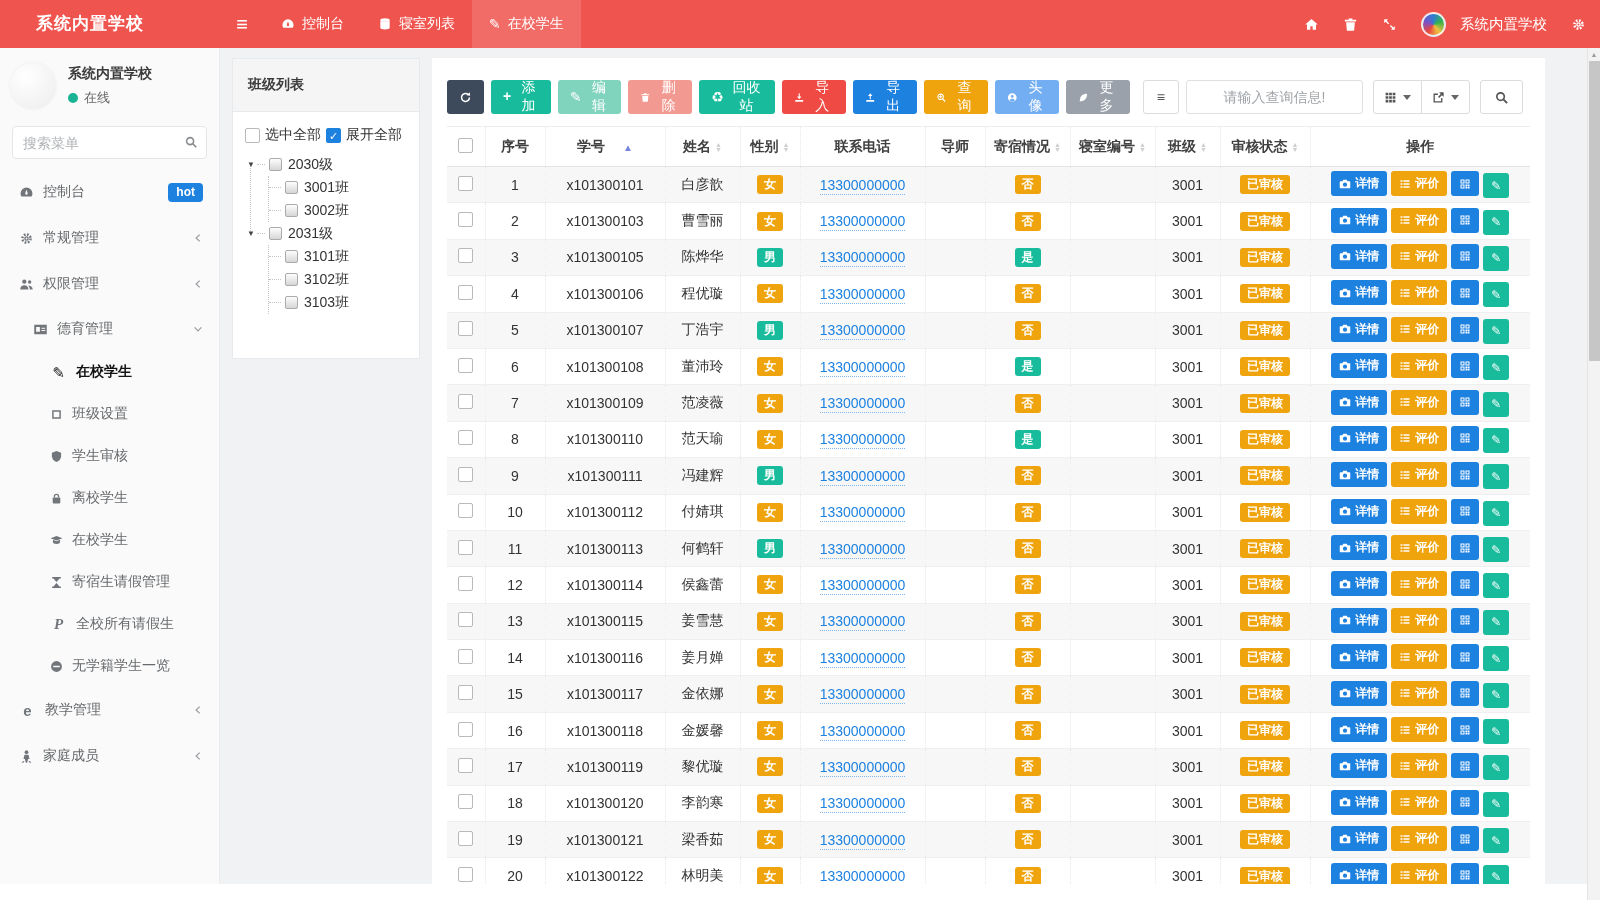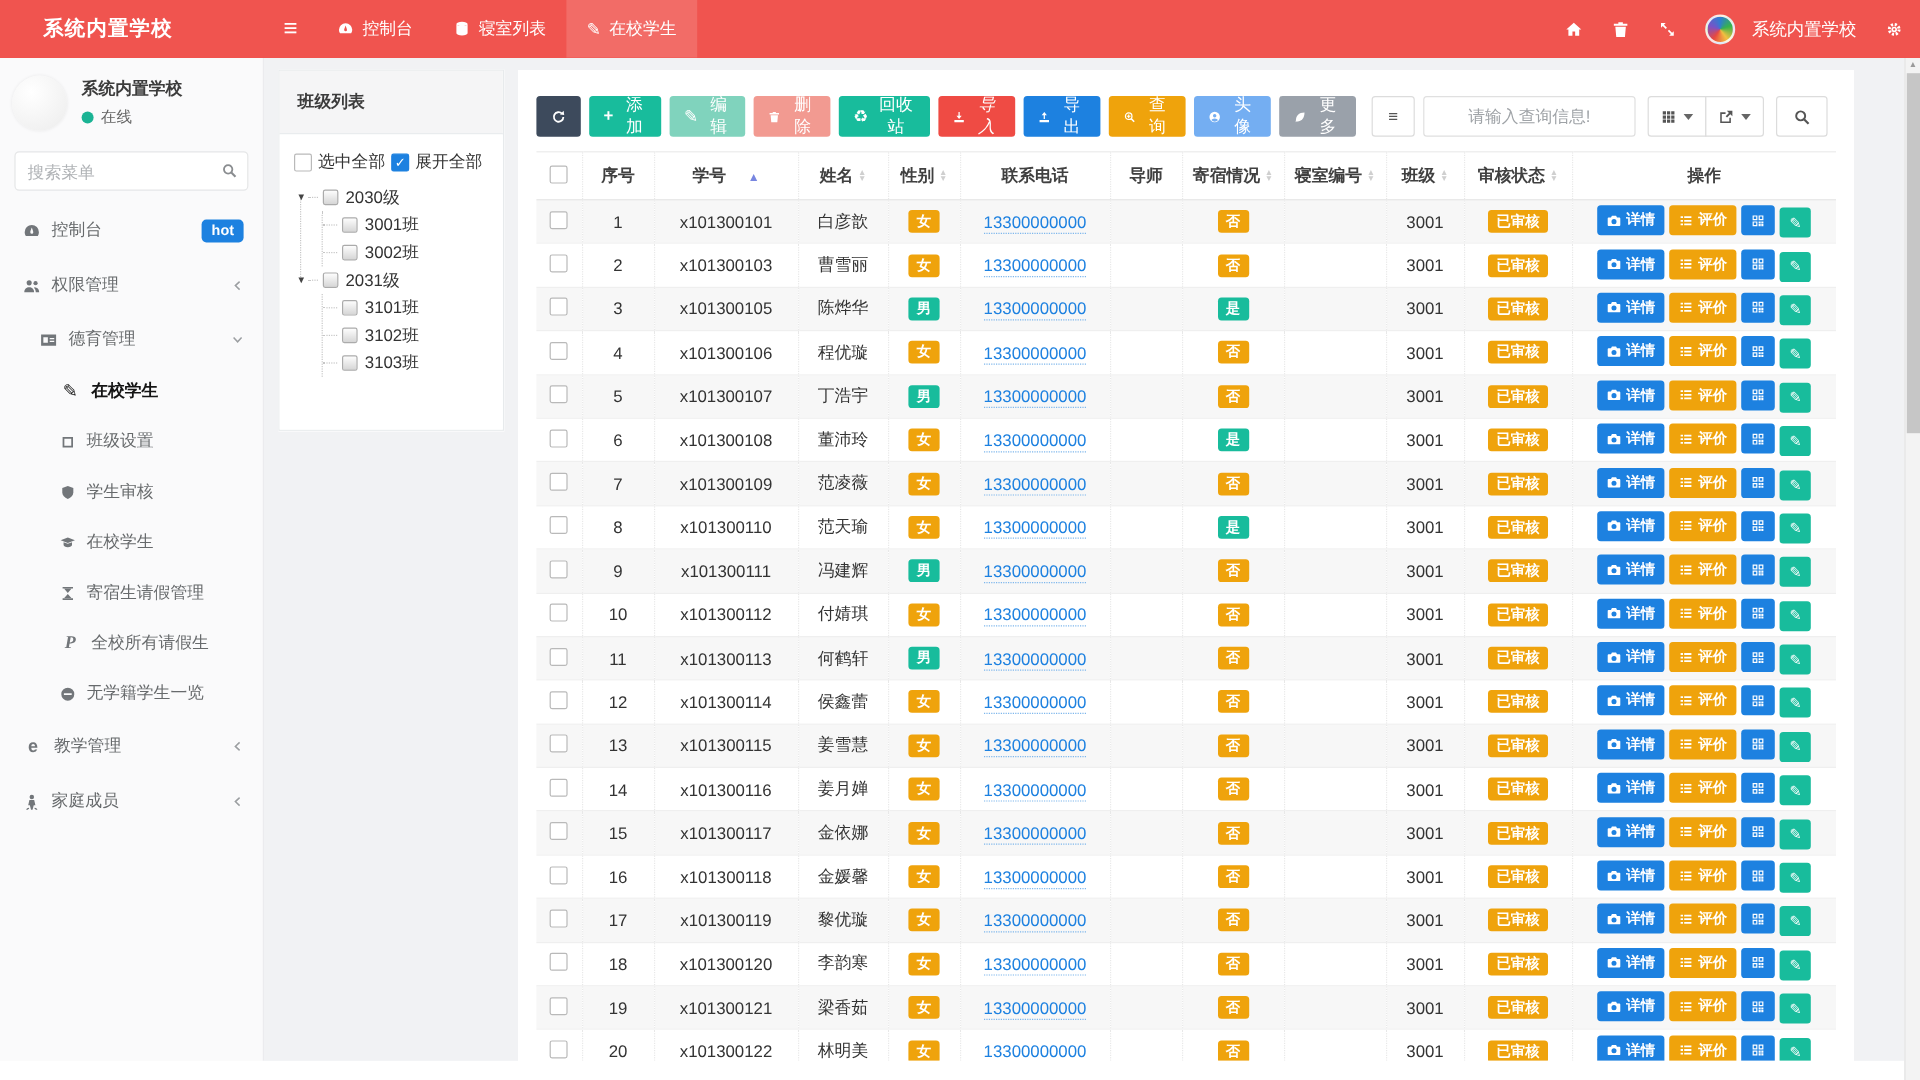--- a/index.html
+++ b/index.html
@@ -300,20 +300,29 @@
   <div class="smenu">
       <div class="sitem lv1">
         <svg viewBox="0 0 24 24" class="svgi mi">
           <use href="#sym-tacho"></use>
         </svg>
         <span class="slabel">控制台</span>
         <span class="hot">hot</span>
       </div>
       <div class="sitem lv1">
         <svg viewBox="0 0 24 24" class="svgi mi">
+          <use href="#sym-gear"></use>
+        </svg>
+        <span class="slabel">常规管理</span>
+        <svg viewBox="0 0 24 24" class="svgi chev cleft">
+          <use href="#sym-chev"></use>
+        </svg>
+      </div>
+      <div class="sitem lv1">
+        <svg viewBox="0 0 24 24" class="svgi mi">
           <use href="#sym-users"></use>
         </svg>
         <span class="slabel">权限管理</span>
         <svg viewBox="0 0 24 24" class="svgi chev cleft">
           <use href="#sym-chev"></use>
         </svg>
       </div>
       <div class="sitem lv2">
         <svg viewBox="0 0 24 24" class="svgi mi">
           <use href="#sym-idcard"></use>
@@ -331,20 +340,26 @@
         <svg viewBox="0 0 24 24" class="svgi mi">
           <use href="#sym-square"></use>
         </svg>
         <span class="slabel">班级设置</span>
       </div>
       <div class="sitem lv3">
         <svg viewBox="0 0 24 24" class="svgi mi">
           <use href="#sym-shield"></use>
         </svg>
         <span class="slabel">学生审核</span>
+      </div>
+      <div class="sitem lv3">
+        <svg viewBox="0 0 24 24" class="svgi mi">
+          <use href="#sym-lock"></use>
+        </svg>
+        <span class="slabel">离校学生</span>
       </div>
       <div class="sitem lv3">
         <svg viewBox="0 0 24 24" class="svgi mi">
           <use href="#sym-grad"></use>
         </svg>
         <span class="slabel">在校学生</span>
       </div>
       <div class="sitem lv3">
         <svg viewBox="0 0 24 24" class="svgi mi">
           <use href="#sym-hourglass"></use>
@@ -456,21 +471,21 @@
         <button class="tbtn" style="background: rgb(242, 154, 145);">
           <svg viewBox="0 0 24 24" class="svgi ">
             <use href="#sym-trash"></use>
           </svg>
           <span>删除</span>
         </button>
         <button class="tbtn" style="background: rgb(24, 188, 156);">
           <span class="gi  ">♻</span>
           <span>回收站</span>
         </button>
-        <button class="tbtn" style="background: rgb(239, 75, 68); font-style: italic;">
+        <button class="tbtn" style="background: rgb(239, 75, 68);">
           <svg viewBox="0 0 24 24" class="svgi ">
             <use href="#sym-download"></use>
           </svg>
           <span>导入</span>
         </button>
         <button class="tbtn" style="background: rgb(29, 129, 224);">
           <svg viewBox="0 0 24 24" class="svgi ">
             <use href="#sym-upload"></use>
           </svg>
           <span>导出</span>

